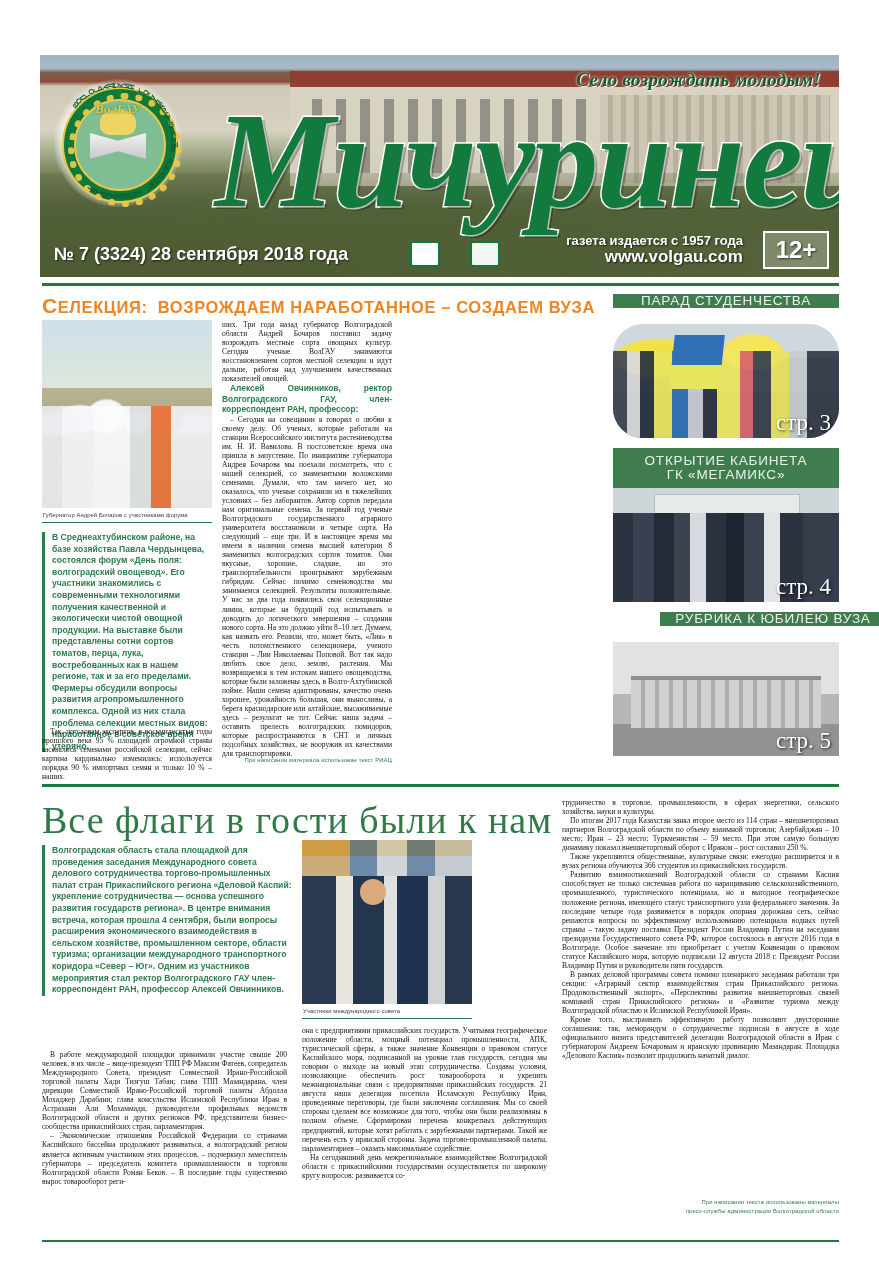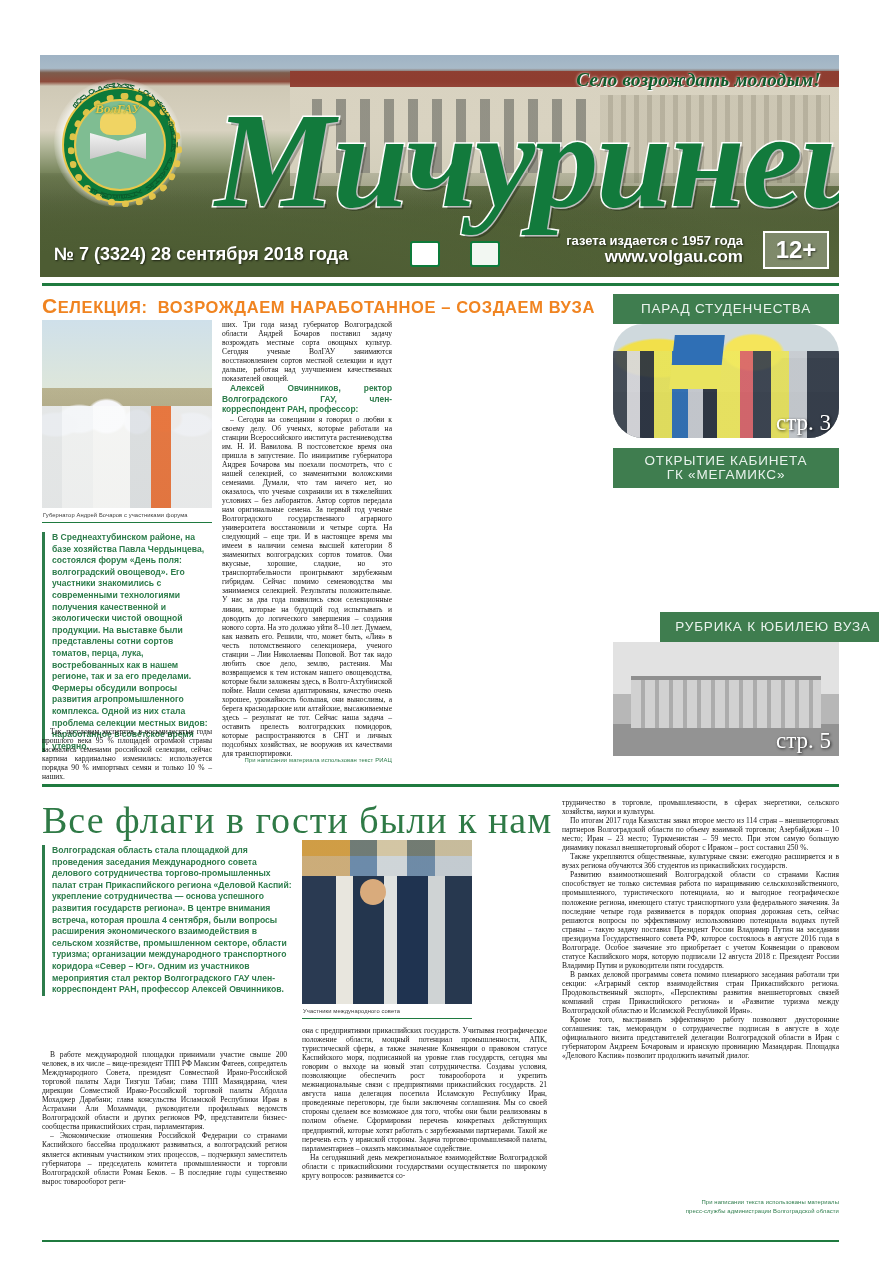--- a/index.html
+++ b/index.html
@@ -233,21 +233,21 @@
     margin:3px 0 3px 0;text-indent:0;
   }
   .credit{
     position:absolute;
     font-family:"Liberation Sans", sans-serif;
     font-size:5.9px;color:#2d7c4b;text-align:right;letter-spacing:.1px;
   }
 
   
   .side-bar-head{
-    position:absolute;left:613px;top:294px;width:226px;height:30px;
+    position:absolute;left:613px;top:294px;width:226px;height:14px;
     background:#3f7d4f;
     color:#e9f2ec;
     font-family:"Liberation Sans", sans-serif;
     font-size:13.5px;letter-spacing:.8px;
     display:flex;align-items:center;justify-content:center;
     text-align:center;line-height:14px;
   }
   .side-photo{
     position:absolute;left:613px;top:324px;width:226px;height:114px;overflow:hidden;
   }
@@ -450,20 +450,25 @@
 
   <div class="side-bar-head" style="top:294px;">ПАРАД СТУДЕНЧЕСТВА</div>
   <div class="side-photo sp1" style="top:324px;">
     <div class="sp1-crowd"></div>
     <div class="sp1-flag"></div>
     <div class="sp-str">стр. 3</div>
   </div>
 
   <div class="side-bar-head" style="top:448px;height:40px;white-space:pre-line;">ОТКРЫТИЕ КАБИНЕТА
 ГК «МЕГАМИКС»</div>
+  <div class="side-photo sp2" style="top:488px;height:114px;">
+    <div class="sp2-board"></div>
+    <div class="sp2-row"></div>
+    <div class="sp-str">стр. 4</div>
+  </div>
 
   <div class="side-bar-head" style="top:612px;margin-left:47px;">РУБРИКА К ЮБИЛЕЮ ВУЗА</div>
   <div class="side-photo sp3" style="top:642px;height:114px;">
     <div class="sp3-bld"></div>
     <div class="sp-str">стр. 5</div>
   </div>
 
   <div class="rule-green" style="left:42px;top:784px;width:797px;"></div>
 
   <div class="art2-title">Все флаги в гости были к нам</div>

